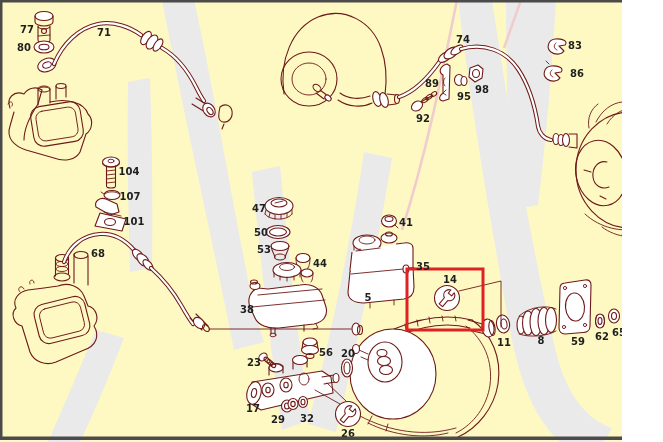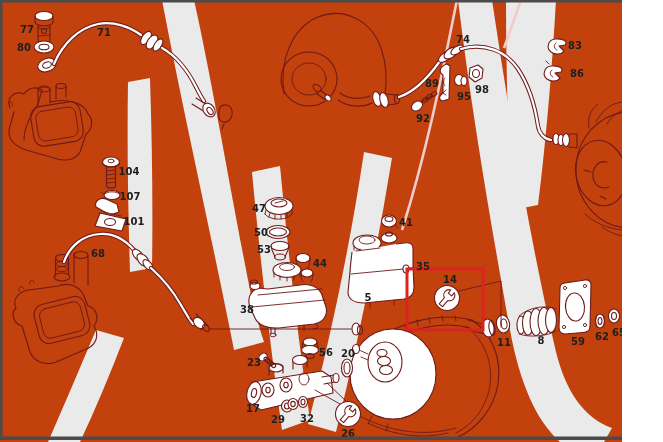--- a/index.html
+++ b/index.html
@@ -1,17 +1,17 @@
 <!DOCTYPE html>
 <html style="--line-color: #6e1a1a; --label-color: #1f1f1f; --hl-color: #dd2222; --wm-gray: #eaeaea; --wm-pink: #f0cccc; --border-color: #4b4b4b;"><head>
 <meta charset="utf-8">
 <style>
   html,body{margin:0;padding:0;background:#fff;}
   body{font-family:"DejaVu Sans","Liberation Sans",sans-serif;}
-  .stage{position:relative;width:622px;height:442px;background:#c2410c;overflow:hidden;}
+  .stage{position:relative;width:622px;height:442px;background:#fef9c3;overflow:hidden;}
   svg{display:block;}
   .ln{stroke:var(--line-color,#6e1a1a);fill:none;stroke-width:1.1;stroke-linecap:round;stroke-linejoin:round;}
   .lnf{stroke:var(--line-color,#6e1a1a);fill:#ffffff;stroke-width:1.1;stroke-linejoin:round;}
   .tube-o{stroke:var(--line-color,#6e1a1a);fill:none;stroke-width:4.2;stroke-linecap:round;}
   .tube-i{stroke:#ffffff;fill:none;stroke-width:2.2;stroke-linecap:round;}
   .wm{fill:var(--wm-gray,#eaeaea);}
   .wmp{stroke:var(--wm-pink,#f0cccc);fill:none;stroke-width:2.6;}
   .bar{fill:var(--border-color,#4b4b4b);}
   .hl{fill:none;stroke:var(--hl-color,#dd2222);stroke-width:3;}
   .part-label{font:bold 10px "DejaVu Sans","Liberation Sans",sans-serif;fill:var(--label-color,#1f1f1f);text-anchor:middle;}

